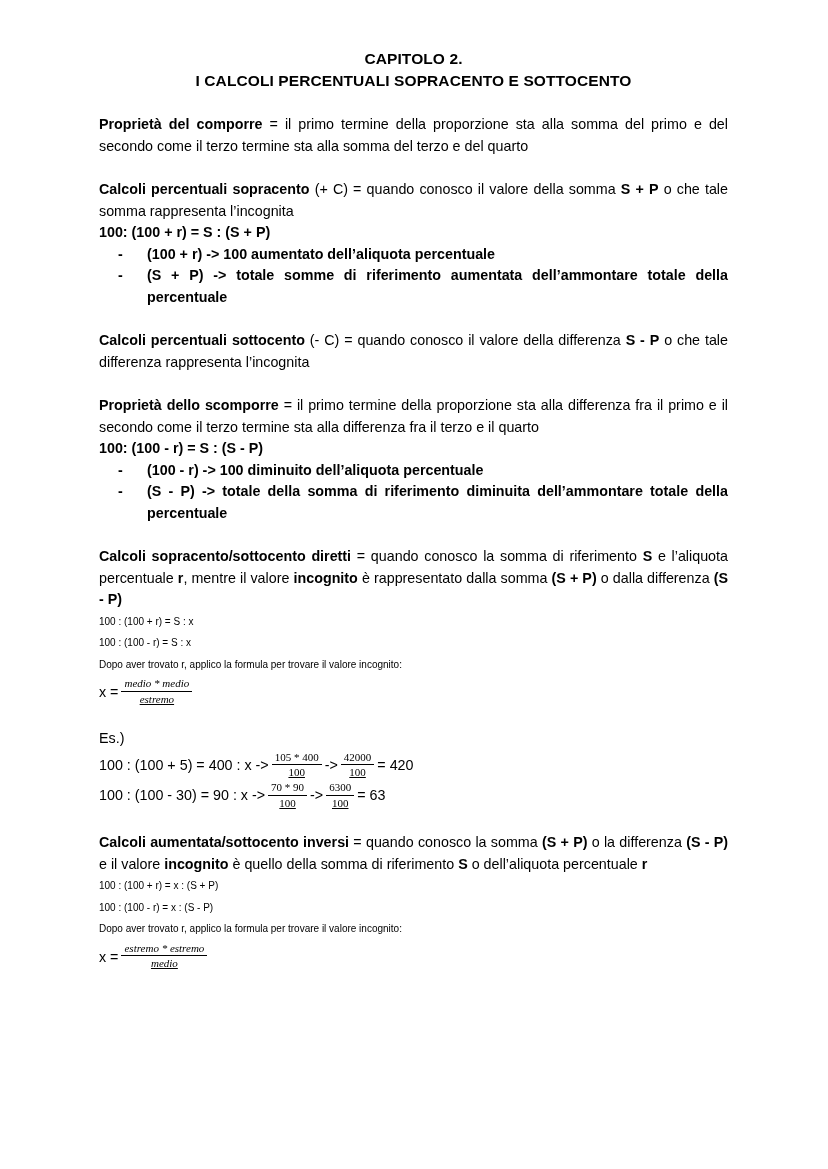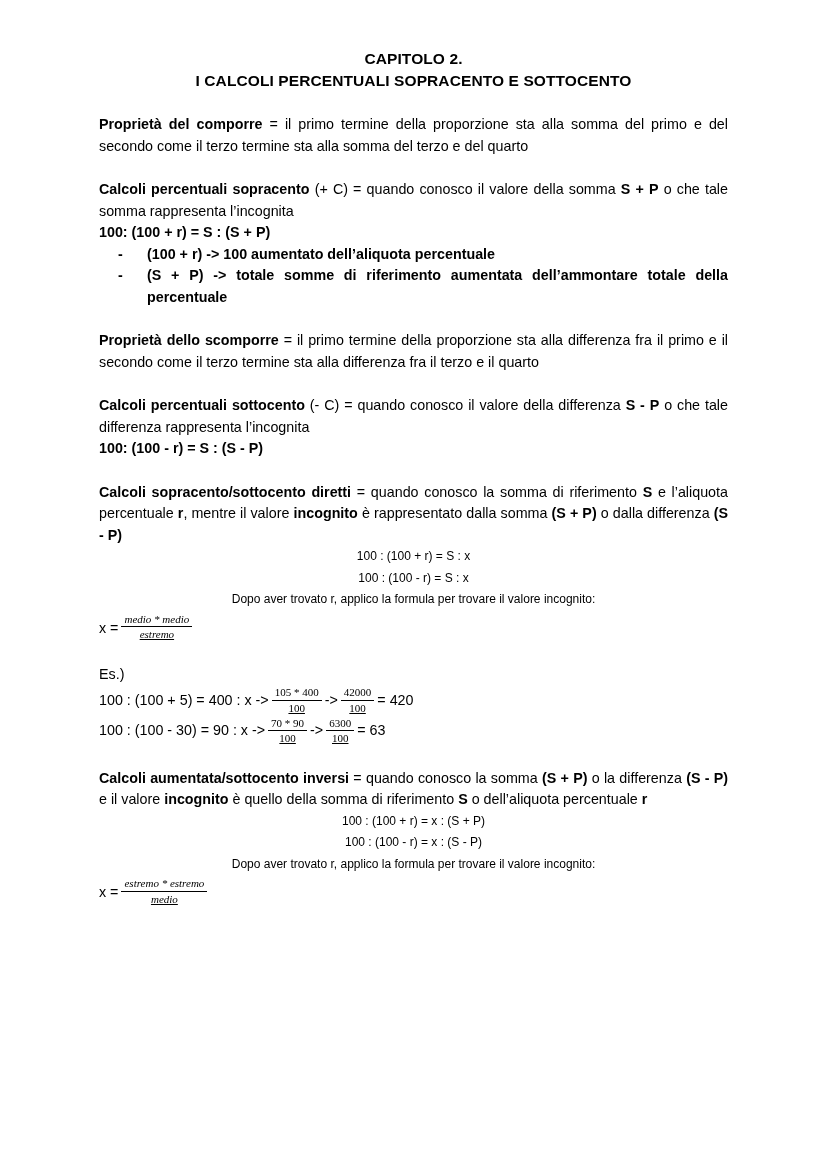--- a/index.html
+++ b/index.html
@@ -41,23 +41,23 @@
   .block .lead {
     font-weight: bold;
   }
   .formula-bold {
     font-weight: bold;
     font-size: 14.3px;
     line-height: 21.5px;
     text-align: left;
   }
   .plain-line {
-    font-size: 12px;
+    font-size: 10px;
     line-height: 21.5px;
-    text-align: center;
+    text-align: left;
   }
   ul.dash-list {
     list-style: none;
     margin: 0;
     padding: 0;
     font-weight: bold;
   }
   ul.dash-list > li {
     position: relative;
     padding-left: 48px;
@@ -135,27 +135,31 @@
   <div class="block">
     <span class="lead">Calcoli percentuali sopracento</span><span> (+ C) = quando conosco il valore della somma </span><b>S + P</b><span> o che tale somma rappresenta l’incognita</span>
   </div>
   <div class="formula-bold">100: (100 + r) = S : (S + P)</div>
   <ul class="dash-list">
     <li>(100 + r) -&gt; 100 aumentato dell’aliquota percentuale</li>
     <li>(S + P) -&gt; totale somme di riferimento aumentata dell’ammontare totale della percentuale</li>
   </ul>
 
   <div class="block">
-    <span class="lead">Proprietà dello scomporre</span><span> = il primo termine della proporzione sta alla differenza fra il primo e il secondo come il terzo termine sta alla differenza fra il terzo e il quarto</span>
+    <span class="lead">Calcoli percentuali sottocento</span><span> (- C) = quando conosco il valore della differenza </span><b>S - P</b><span> o che tale differenza rappresenta l’incognita</span>
   </div>
 
   <div class="block">
-    <span class="lead">Calcoli percentuali sottocento</span><span> (- C) = quando conosco il valore della differenza </span><b>S - P</b><span> o che tale differenza rappresenta l’incognita</span>
+    <span class="lead">Proprietà dello scomporre</span><span> = il primo termine della proporzione sta alla differenza fra il primo e il secondo come il terzo termine sta alla differenza fra il terzo e il quarto</span>
   </div>
   <div class="formula-bold">100: (100 - r) = S : (S - P)</div>
+  <ul class="dash-list">
+    <li>(100 - r) -&gt; 100 diminuito dell’aliquota percentuale</li>
+    <li>(S - P) -&gt; totale della somma di riferimento diminuita dell’ammontare totale della percentuale</li>
+  </ul>
 
   <div class="block">
     <span class="lead">Calcoli sopracento/sottocento diretti</span><span> = quando conosco la somma di riferimento </span><b>S</b><span> e l’aliquota percentuale </span><b>r</b><span>, mentre il valore </span><b>incognito</b><span> è rappresentato dalla somma </span><b>(S + P)</b><span> o dalla differenza </span><b>(S - P)</b>
   </div>
   <div class="plain-line">100 : (100 + r) = S : x</div>
   <div class="plain-line">100 : (100 - r) = S : x</div>
   <div class="plain-line">Dopo aver trovato r, applico la formula per trovare il valore incognito:</div>
   <div class="frac-line">
     <span class="xeq">x =</span><span class="frac italic"><span class="num">medio * medio</span><span class="den">estremo</span></span>
   </div>

